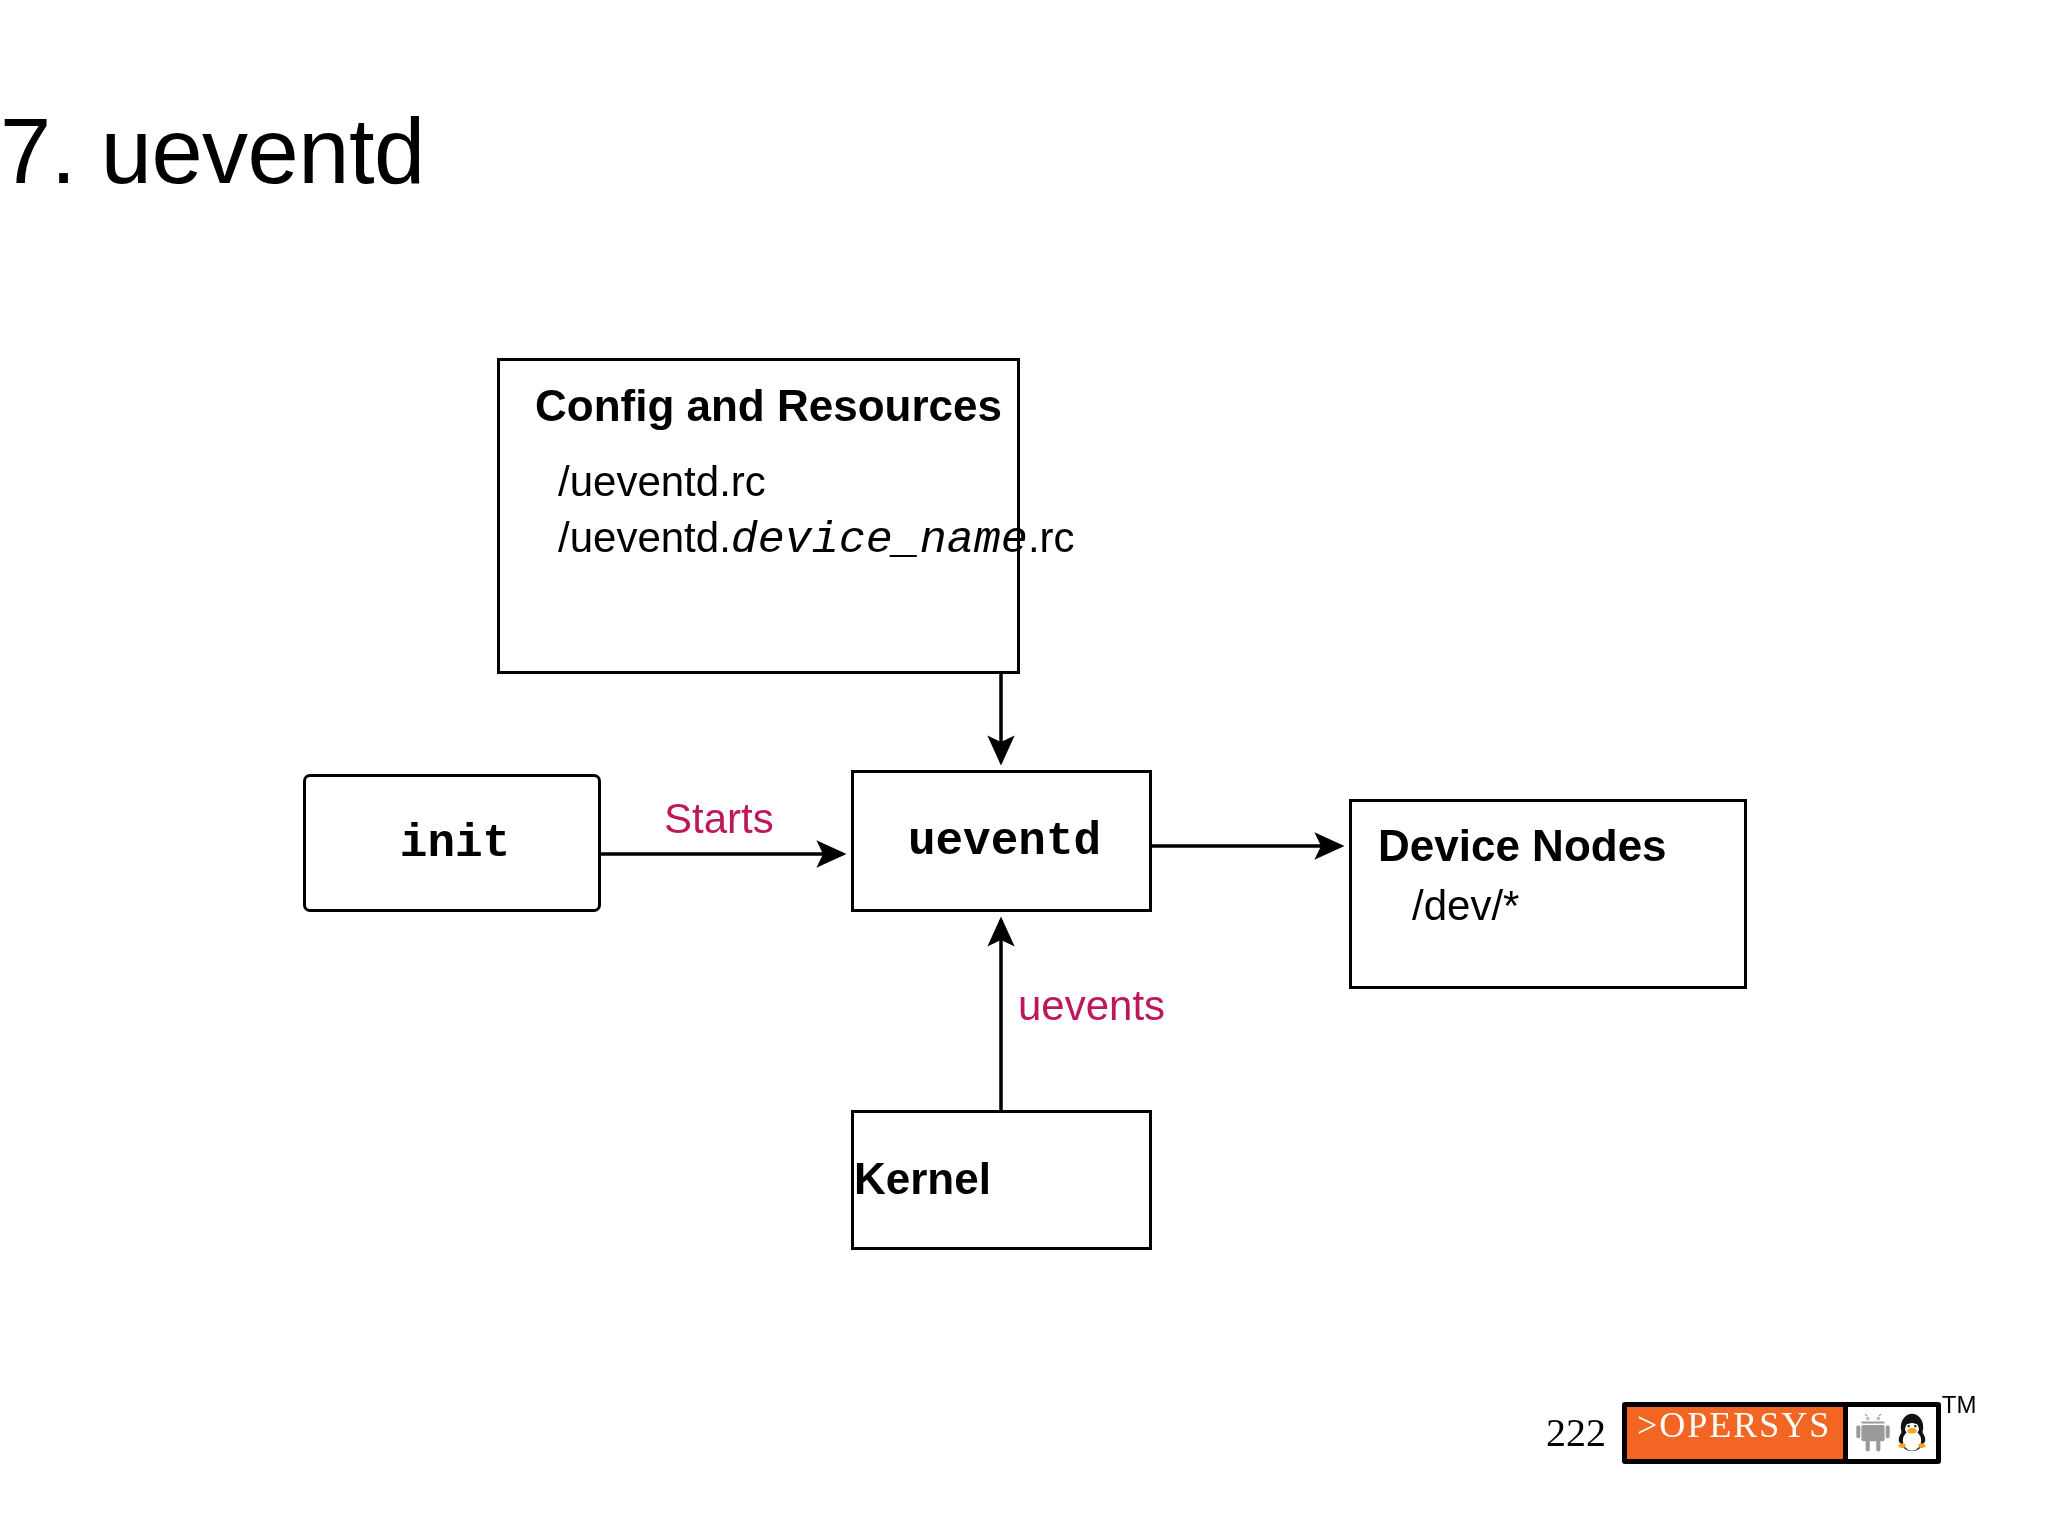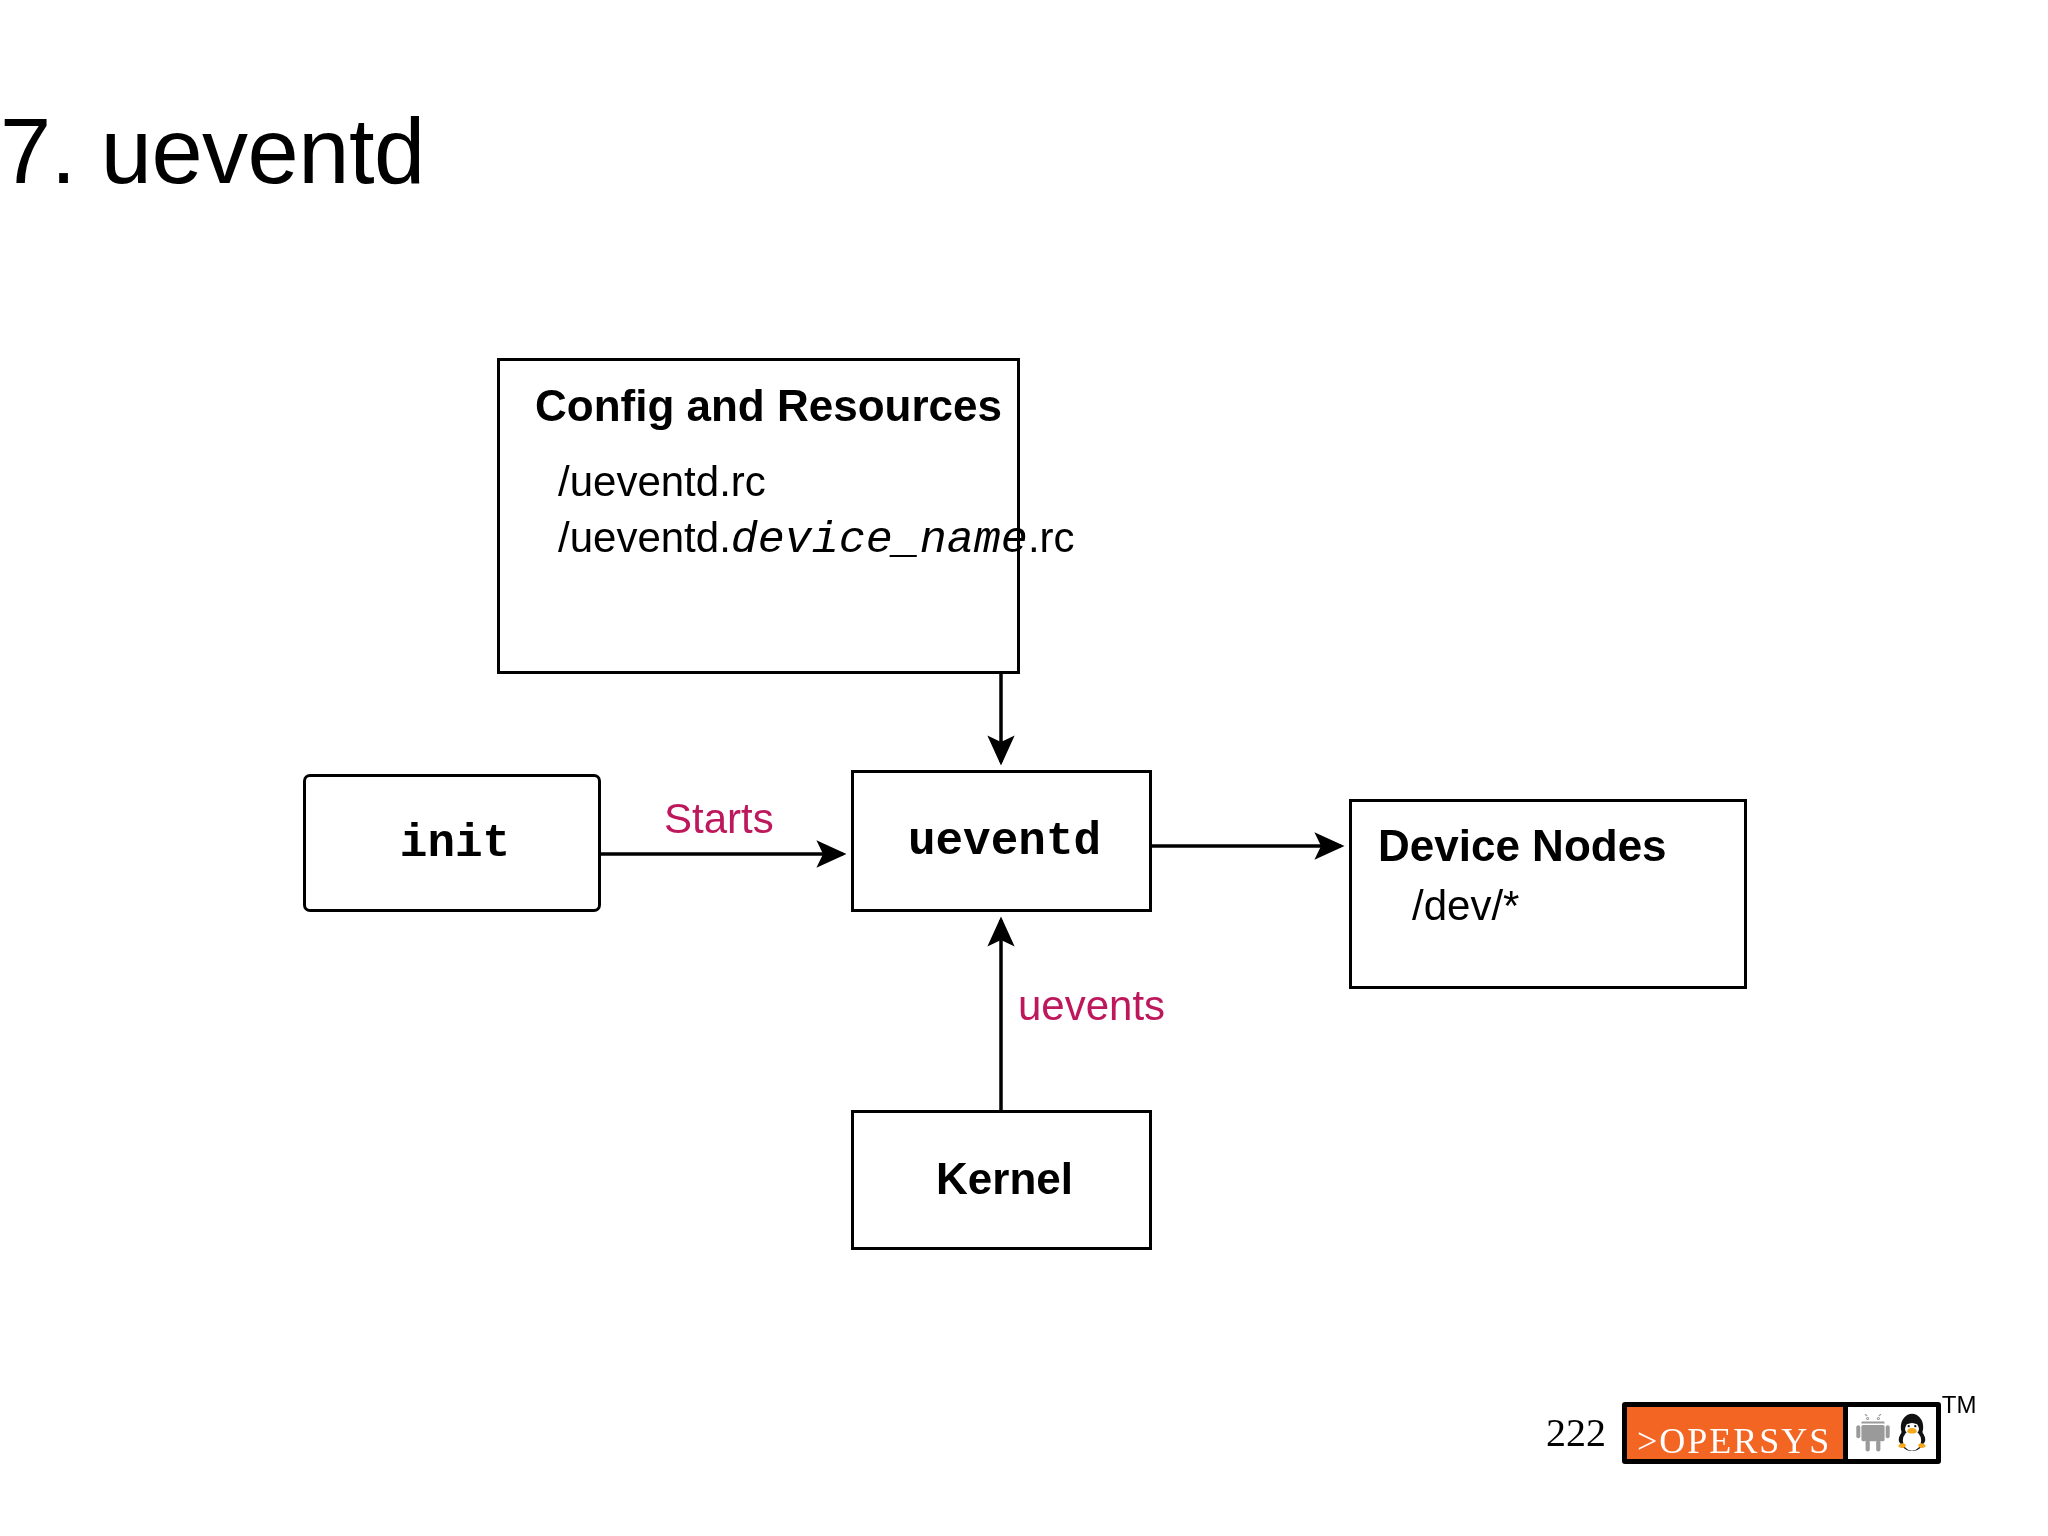--- a/index.html
+++ b/index.html
@@ -162,21 +162,20 @@
     left: 851px;
     top: 1110px;
     width: 301px;
     height: 140px;
   }
   #kernel-label {
     position: absolute;
     left: 0;
     top: 44px;
     width: 301px;
-    text-align: center;
     font-family: "Liberation Sans", sans-serif;
     font-weight: bold;
     font-size: 44px;
     line-height: 1;
   }
 
   
   .edge-label {
     position: absolute;
     font-family: "Liberation Sans", sans-serif;
@@ -217,21 +216,21 @@
     align-items: stretch;
     border: 5px solid #000000;
     background: #ffffff;
     height: 62px;
     box-sizing: border-box;
     border-radius: 3px;
   }
   #logo-brand {
     background: #f26522;
     display: flex;
-    align-items: flex-end;
+    align-items: flex-start;
     justify-content: center;
     padding: 0 12px 0 10px;
   }
   #logo-brand-text {
     font-family: "Liberation Serif", serif;
     font-size: 36px;
     letter-spacing: 2px;
     color: #ffffff;
     line-height: 1;
     white-space: nowrap;

